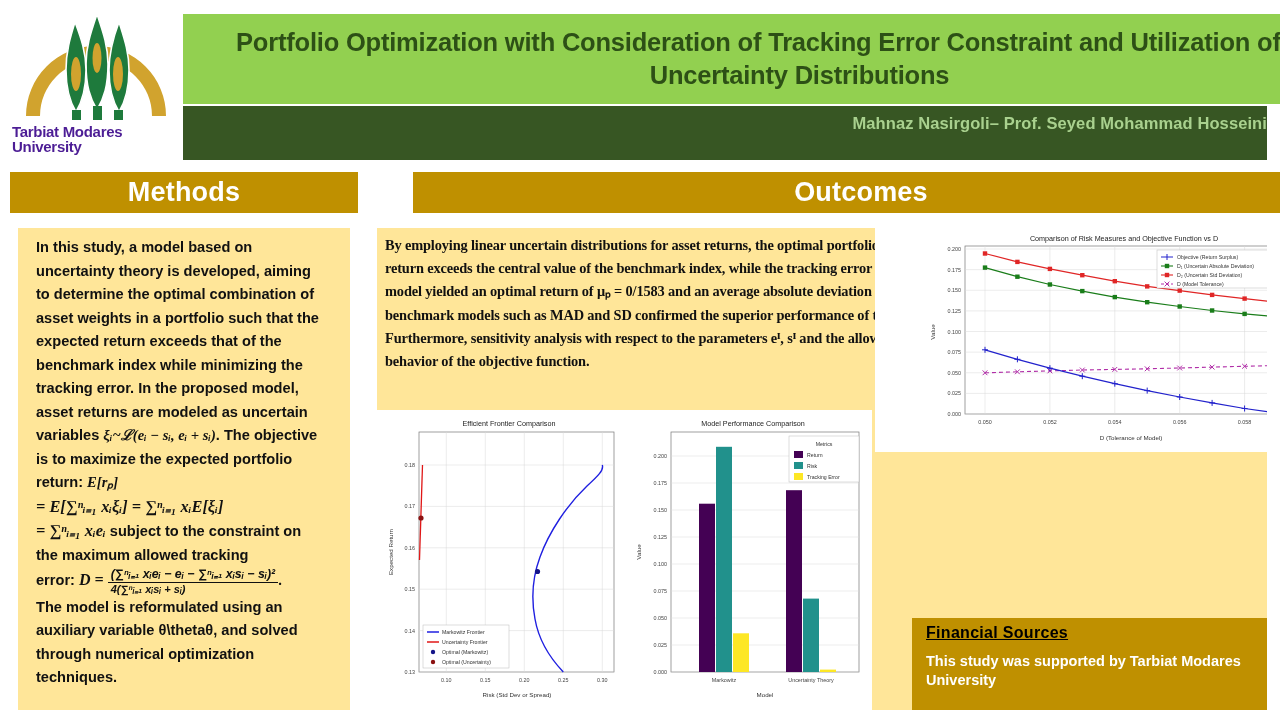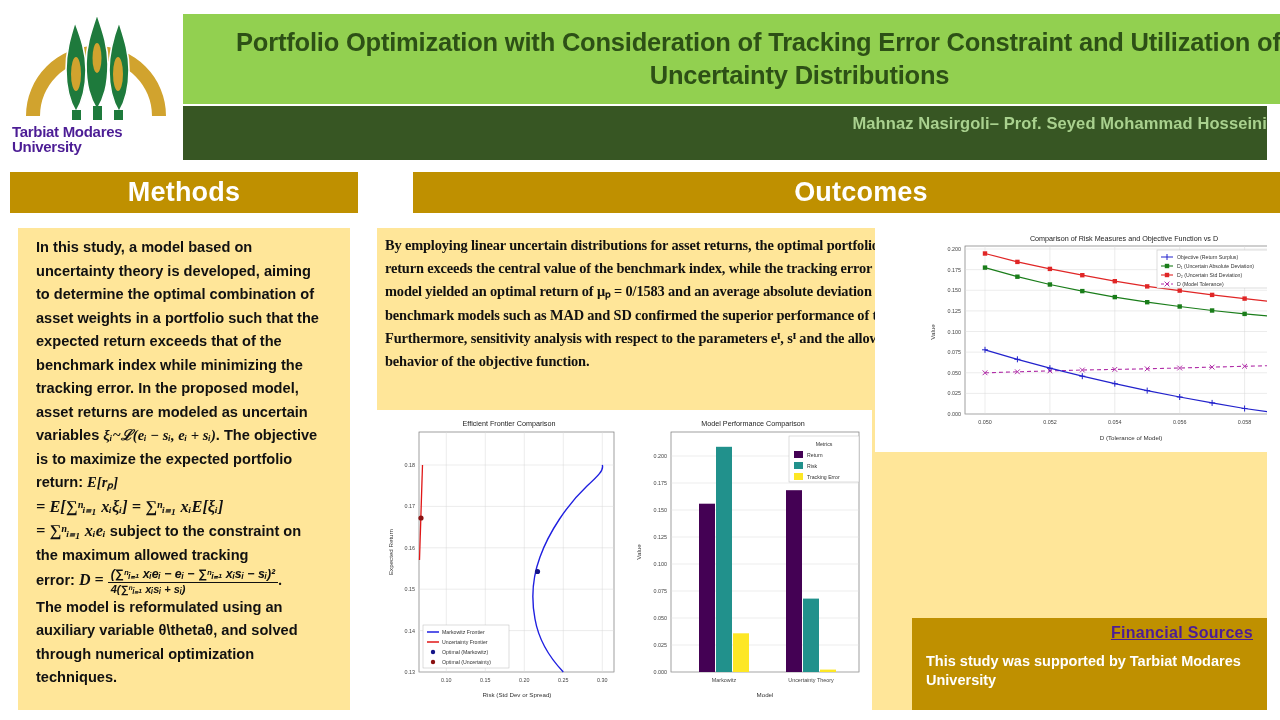--- a/index.html
+++ b/index.html
@@ -74,21 +74,21 @@
   .chart-panel{position:absolute;background:#ffffff;}
   #panel-frontier{left:0px;top:182px;width:250px;height:300px;}
   #panel-bars{left:250px;top:182px;width:245px;height:300px;}
   #panel-risk{left:498px;top:0px;width:392px;height:224px;padding-left:44px;}
 
   .fin-box{
     position:absolute;left:535px;top:390px;width:355px;height:92px;
     background:#BF9000;box-sizing:border-box;padding:6px 14px;
   }
   .fin-title{
-    text-align:right;color:#4c1d95;font-weight:bold;font-size:16px;
+    text-align:left;color:#000000;font-weight:bold;font-size:16px;
     text-decoration:underline;letter-spacing:0.3px;
   }
   .fin-body{
     color:#ffffff;font-weight:bold;font-size:14.5px;line-height:19px;margin-top:10px;
   }
 
   
   .c-title{font-size:7.2px;fill:#222;text-anchor:middle;font-family:"Liberation Sans",sans-serif;}
   .c-ax{font-size:6.2px;fill:#333;font-family:"Liberation Sans",sans-serif;}
   .c-tick{font-size:5.4px;fill:#444;font-family:"Liberation Sans",sans-serif;}

